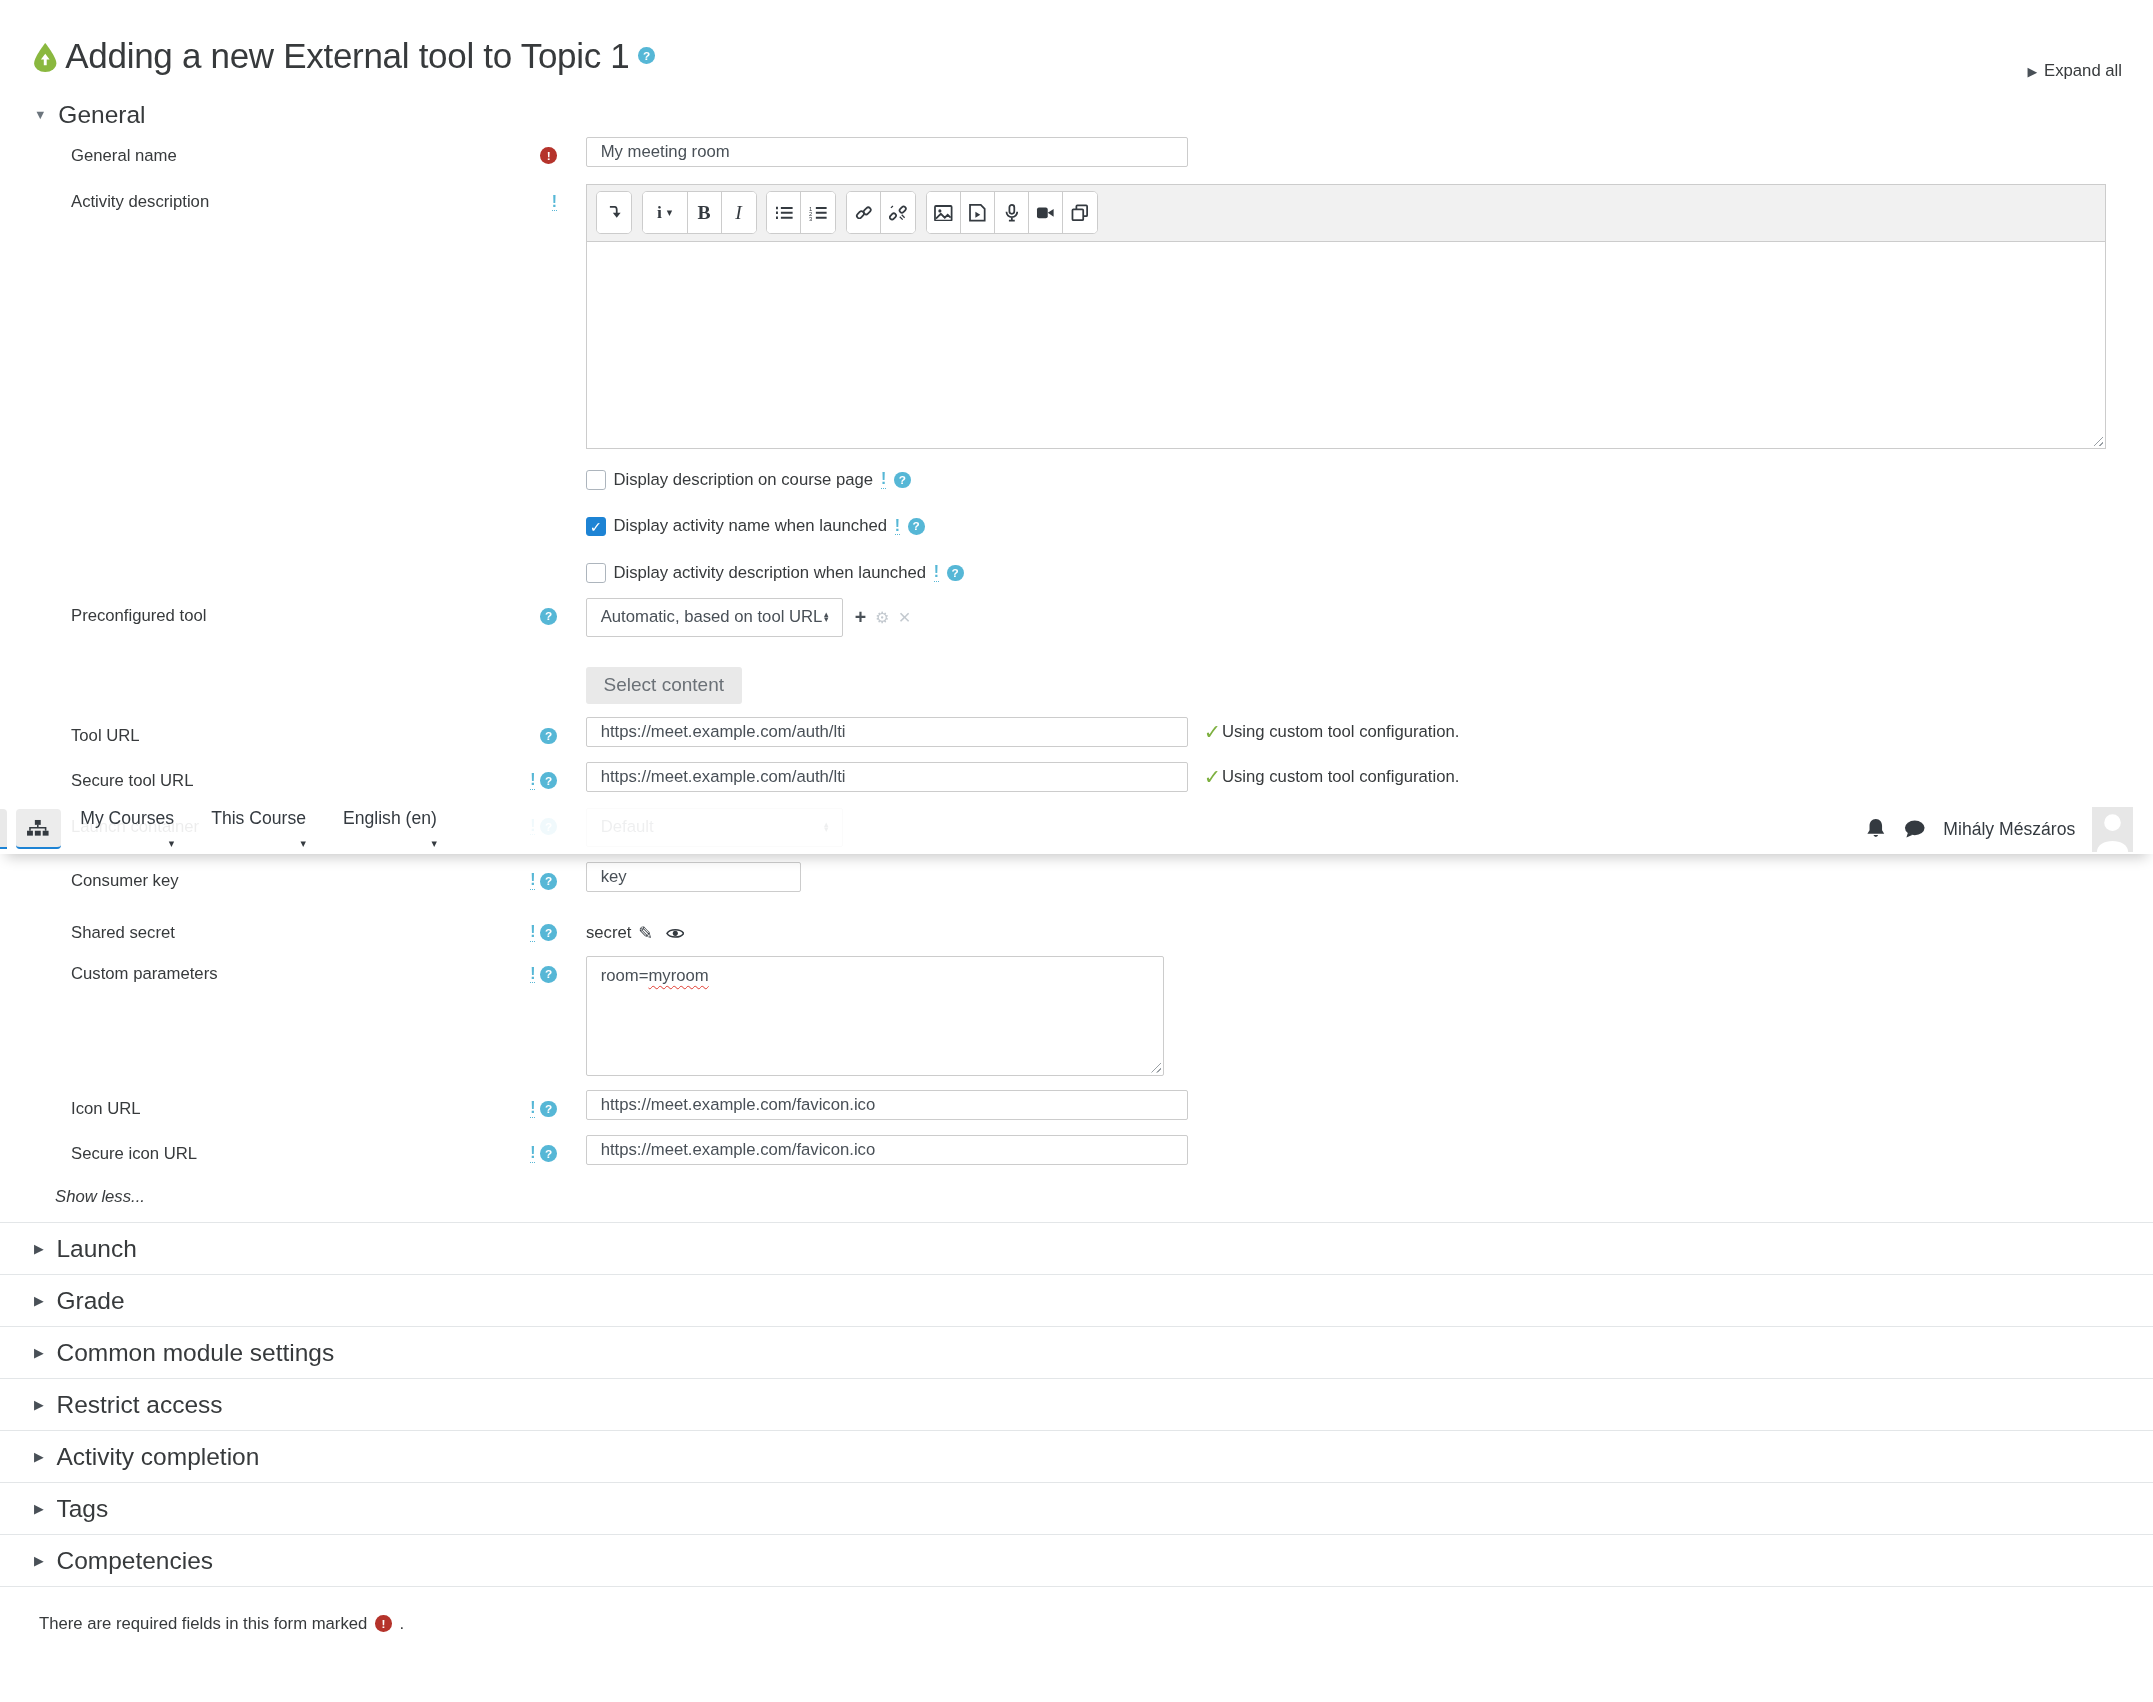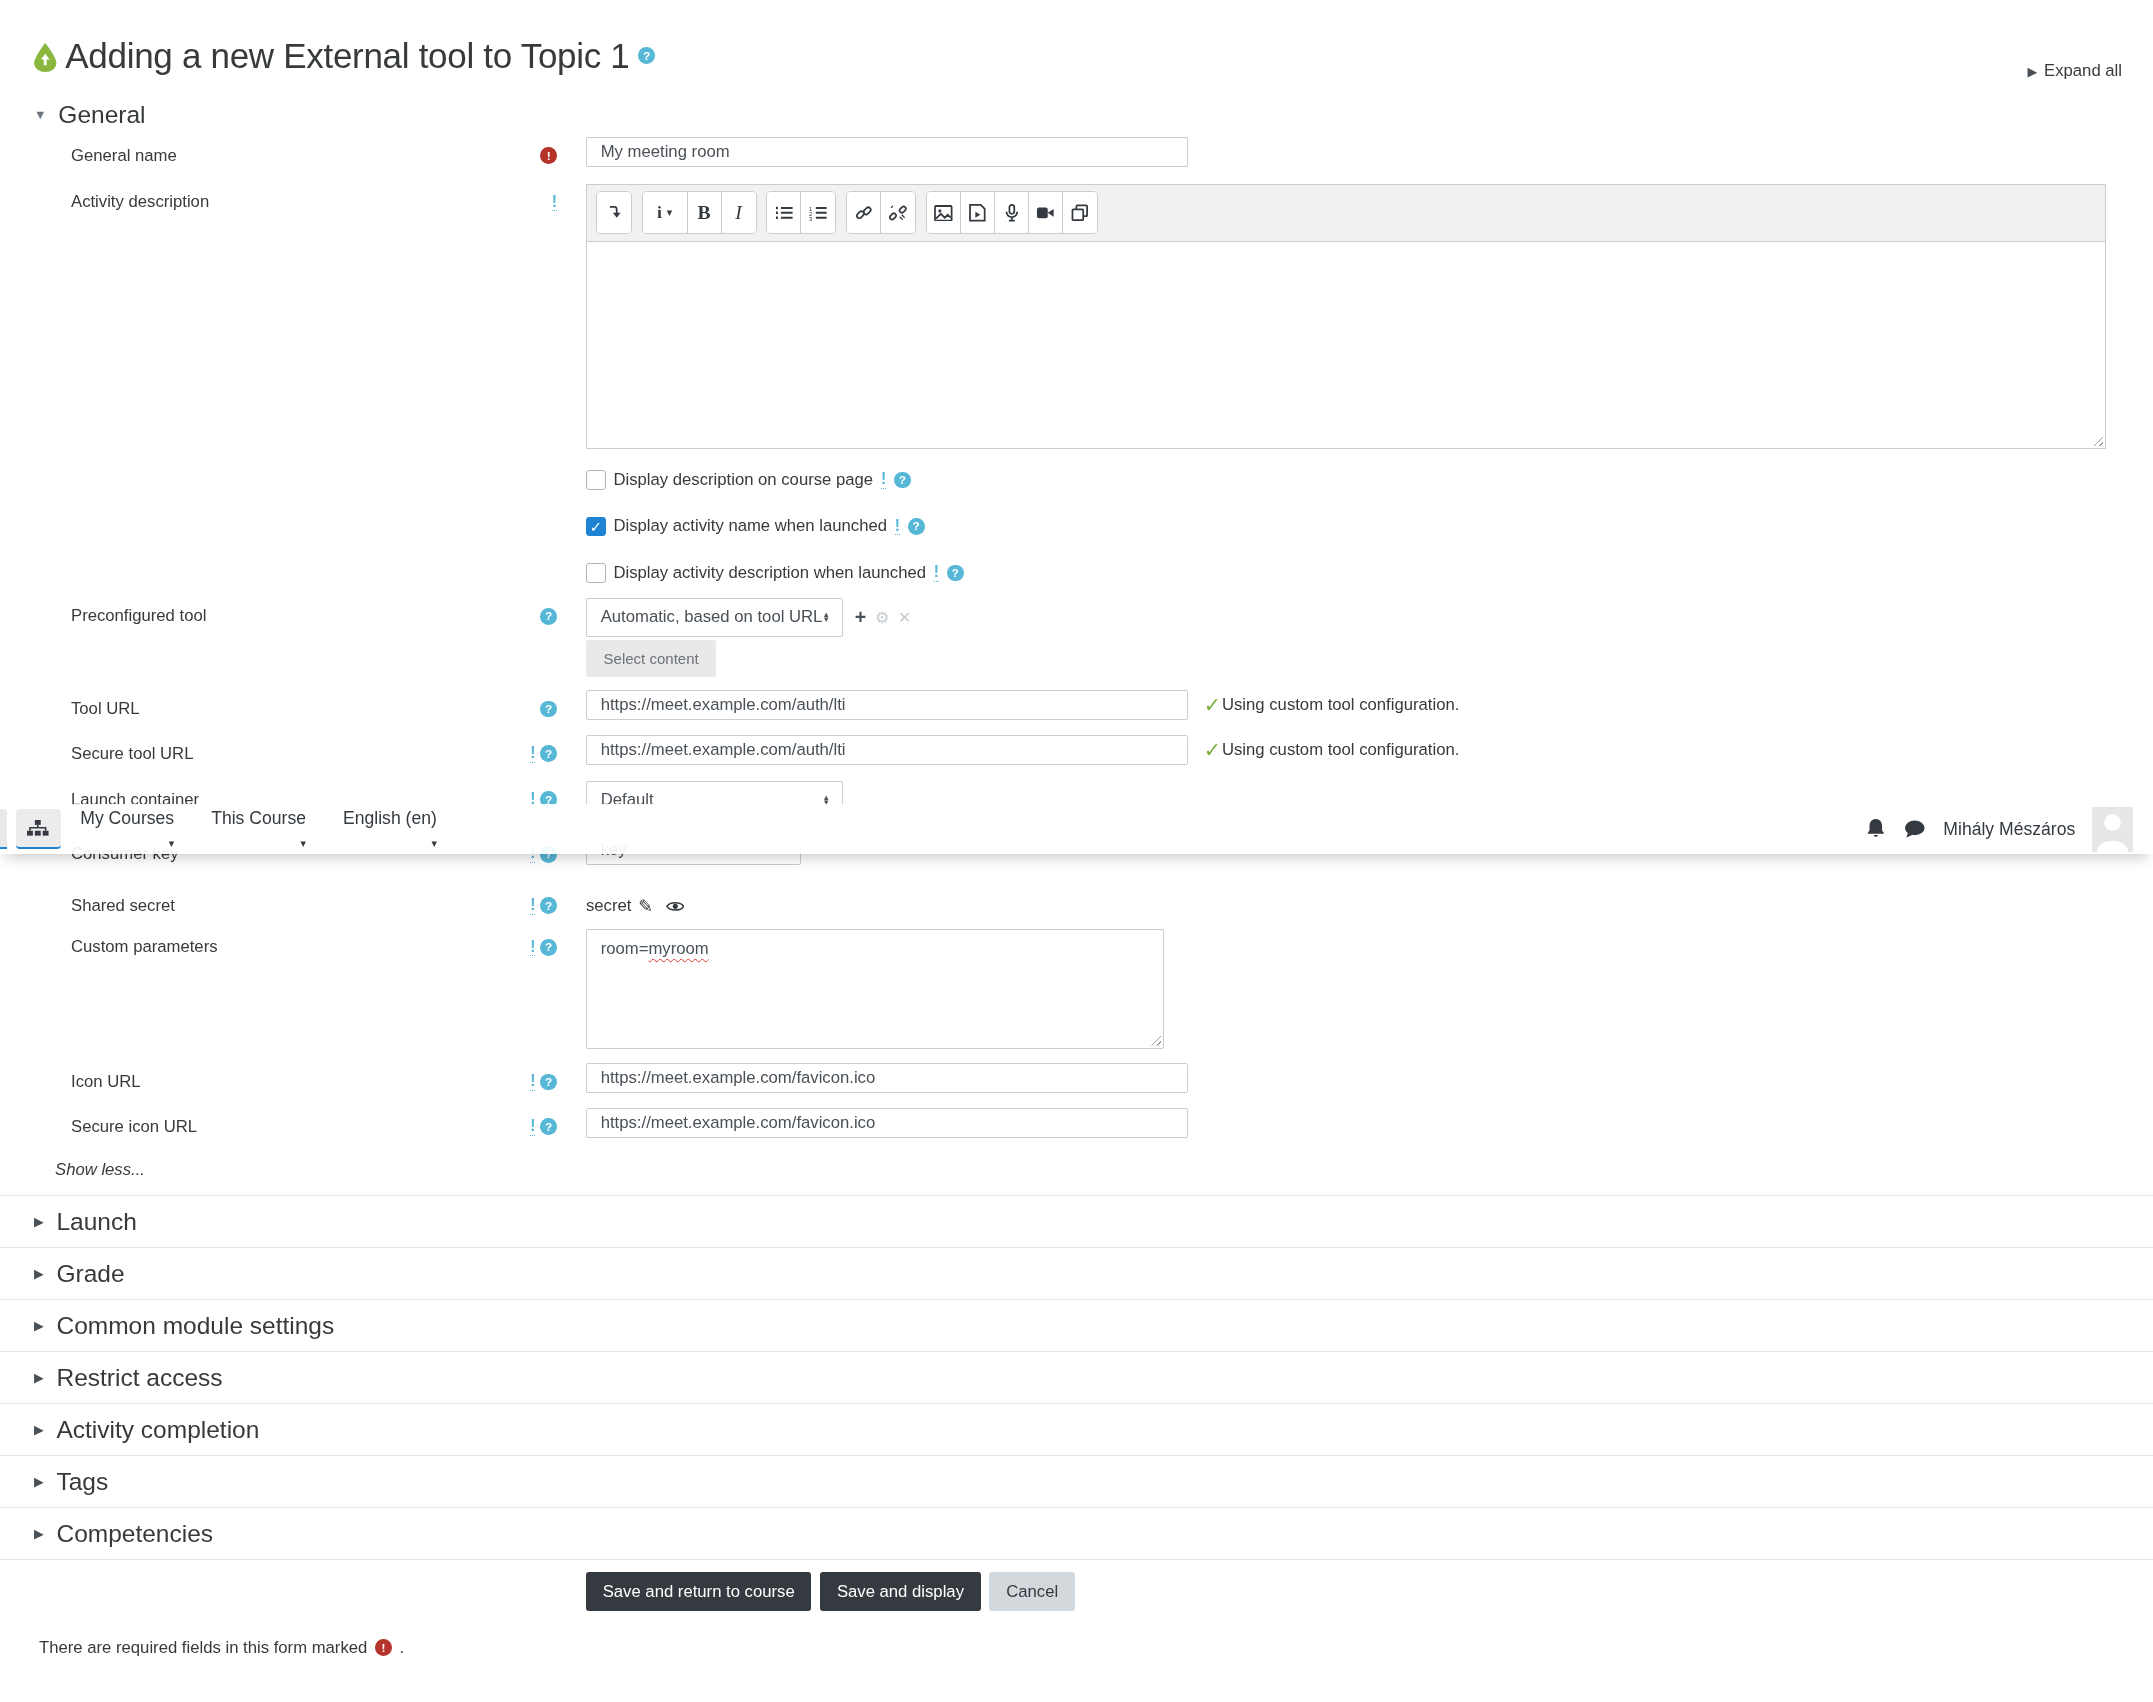--- a/index.html
+++ b/index.html
@@ -63,22 +63,22 @@
   
   .cbx-block { margin-left:586px; }
   .cbx-row { display:flex; align-items:center; gap:7.8px; font-size:16.7px; color:#373a3c; }
   .cb { width:19.6px; height:19.6px; border:1px solid #adb5bd; border-radius:2.9px; background:#fff;
     display:inline-flex; align-items:center; justify-content:center; cursor:pointer; flex:none; }
   .cb.checked { background:#1d83d4; border-color:#1d83d4; color:#fff; font-size:14.7px; font-weight:bold; }
 
   .tool-ops { display:flex; align-items:center; gap:8.8px; margin-left:11.8px; font-size:19.6px; }
   .op-add { color:#495057; font-weight:bold; cursor:pointer; }
   .op-dis { color:#c3c9cf; font-weight:bold; }
-  .btn-sc { margin-top:3px; height:37px; padding:0 17.6px; background:#e9e9e9; color:#6b7177;
-    border:none; border-radius:2.9px; font-size:15px; font-family:inherit; }
+  .btn-sc { margin-top:30px; height:37px; padding:0 17.6px; background:#e9e9e9; color:#6b7177;
+    border:none; border-radius:2.9px; font-size:19px; font-family:inherit; }
 
   .url-line { display:flex; align-items:center; }
   .status { display:flex; align-items:center; margin-left:15.7px; font-size:16.7px; color:#373a3c; }
   .gcheck { color:#7db03f; font-size:20.6px; font-weight:bold; margin-right:1px; }
 
   .secret-line { display:flex; align-items:center; gap:6.9px; padding-top:8.8px; font-size:16.7px; }
   .pencil { font-size:17.6px; color:#343a40; cursor:pointer; }
   .eyeic { cursor:pointer; display:inline-flex; margin-left:5.9px; }
 
   .ta { position:relative; width:578px; height:120px; border:1px solid #ccc; border-radius:2px;
@@ -458,25 +458,20 @@
     <div class="csec">
       <span class="tri-r">▶</span>
       <span>Tags</span>
     </div>
     <div class="csec">
       <span class="tri-r">▶</span>
       <span>Competencies</span>
     </div>
   </div>
 
-  <div class="btn-row">
-    <button class="btn dark">Save and return to course</button>
-    <button class="btn dark">Save and display</button>
-    <button class="btn light">Cancel</button>
-  </div>
 
   <div class="req-note">
     <span>There are required fields in this form marked</span>
     <span class="ricon">!</span>
     <span>.</span>
   </div>
 
   <div class="navbar">
     <div class="nav-sliver"></div>
     <div class="nav-grid-btn">

